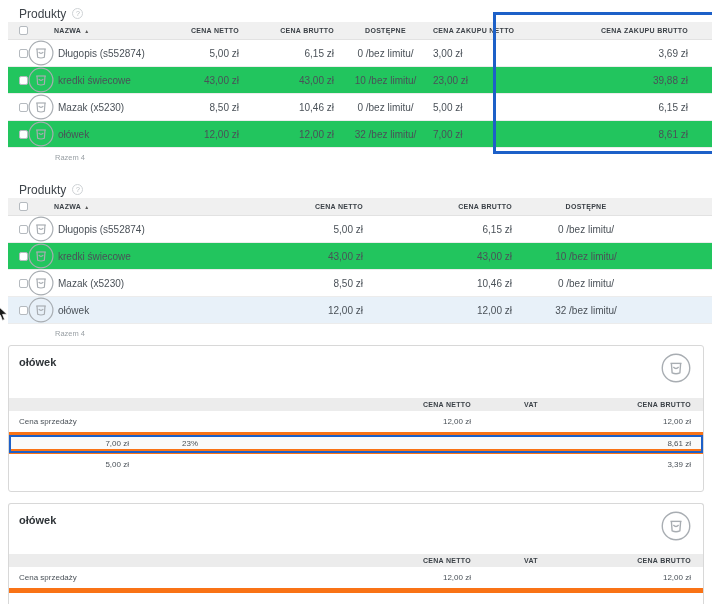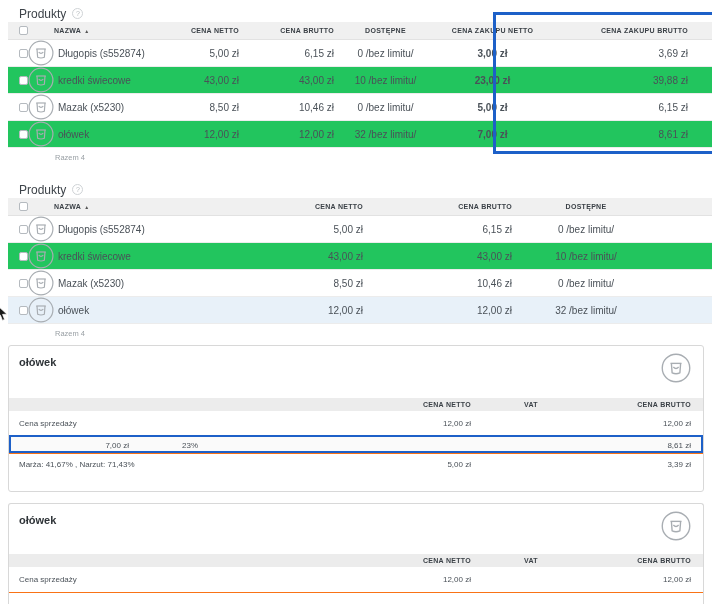--- a/index.html
+++ b/index.html
@@ -27,21 +27,21 @@
   .checkbox { width:9px; height:9px; border:1px solid #b5babf; border-radius:2px; background:#fff; }
   .icon-cell { flex:0 0 27px; display:flex; align-items:center; }
   .name-cell { flex:0 0 90px; padding-left:3px; white-space:nowrap; }
   .thead .name-head { flex:0 0 117px; padding-left:26px; display:flex; align-items:center; gap:3px; }
   .sort-arrow { font-size:5px; color:#555; }
 
   
   .t1-netto   { flex:0 0 100px; text-align:right; padding-right:6px; }
   .t1-brutto  { flex:0 0 93px;  text-align:right; padding-right:4px; }
   .t1-dost    { flex:0 0 95px;  text-align:center; }
-  .t1-zaknet  { flex:0 0 125px; text-align:center; padding-right:6px;font-weight:bold; }
+  .t1-zaknet  { flex:0 0 125px; text-align:left; padding-right:6px; }
   .t1-zakbru  { flex:1;         text-align:right; padding-right:32px; }
 
   
   .t2-netto   { flex:0 0 224px; text-align:right; padding-right:6px; }
   .t2-brutto  { flex:0 0 147px; text-align:right; padding-right:4px; }
   .t2-dost    { flex:0 0 140px; text-align:center; }
   .t2-spacer  { flex:1; }
 
   .razem { font-size:7.5px; color:#9aa0a5; padding:5px 0 0 47px; height:16px; }
 
@@ -51,21 +51,21 @@
   .panel { position:absolute; left:8px; width:696px; background:#fff;
            border:1px solid #d8d8d8; border-radius:3px; }
   #panel1 { top:345px; height:147px; }
   #panel2 { top:503px; height:115px; border-bottom-color:transparent; }
   .p-title { position:absolute; top:10px; left:10px; font-size:11px; font-weight:bold; color:#2f3438; }
   .p-icon { position:absolute; top:7px; right:12px; }
   .p-table { position:absolute; left:0; right:0; }
   #panel1 .p-table { top:52px; } #panel2 .p-table { top:50px; }
   .p-head { display:flex; align-items:center; height:13px; background:#ececec;
             font-size:7px; font-weight:bold; color:#3b4147; letter-spacing:.3px; }
-  .p-row { display:flex; align-items:center; border-bottom:1px solid #f97316; font-size:8px; color:#4a5158; }
+  .p-row { display:flex; align-items:center; border-bottom:5px solid #f97316; font-size:8px; color:#4a5158; }
   .p-row.r1 { height:26px; } .p-row.r2 { height:17px; background:#fafafa; } .p-row.r3 { height:21px; border-bottom:none; }
   .pl-label { flex:0 0 342px; padding-left:10px; }
   .pl-netto { flex:0 0 120px; text-align:right; }
   .pl-vat   { flex:0 0 166px; padding-left:53px; }
   .pl-brutto{ flex:1; text-align:right; padding-right:12px; }
   .hl-box2 { position:absolute; left:0; right:0; top:89px; height:18px;
              border:2px solid #1d60c8; pointer-events:none; }
 
   .circle-icon { display:block; }
   .cursor-overlay { position:absolute; left:-5px; top:304px; z-index:5; }
@@ -291,21 +291,20 @@
       <span class="pl-netto">12,00 zł</span>
       <span class="pl-vat"></span>
       <span class="pl-brutto">12,00 zł</span>
     </div>
     <div class="p-row r2">
       <span class="pl-netto">7,00 zł</span>
       <span class="pl-vat">23%</span>
       <span class="pl-brutto">8,61 zł</span>
     </div>
     <div class="p-row r3">
-      <span class="pl-label">Marża: 41,67% , Narzut: 71,43%</span>
       <span class="pl-netto">5,00 zł</span>
       <span class="pl-vat"></span>
       <span class="pl-brutto">3,39 zł</span>
     </div>
   </div>
   <div class="hl-box2" style="border-color: rgb(29, 96, 200);"></div>
 </div>
 
 <div id="panel2" class="panel">
   <div class="p-title">ołówek</div>

